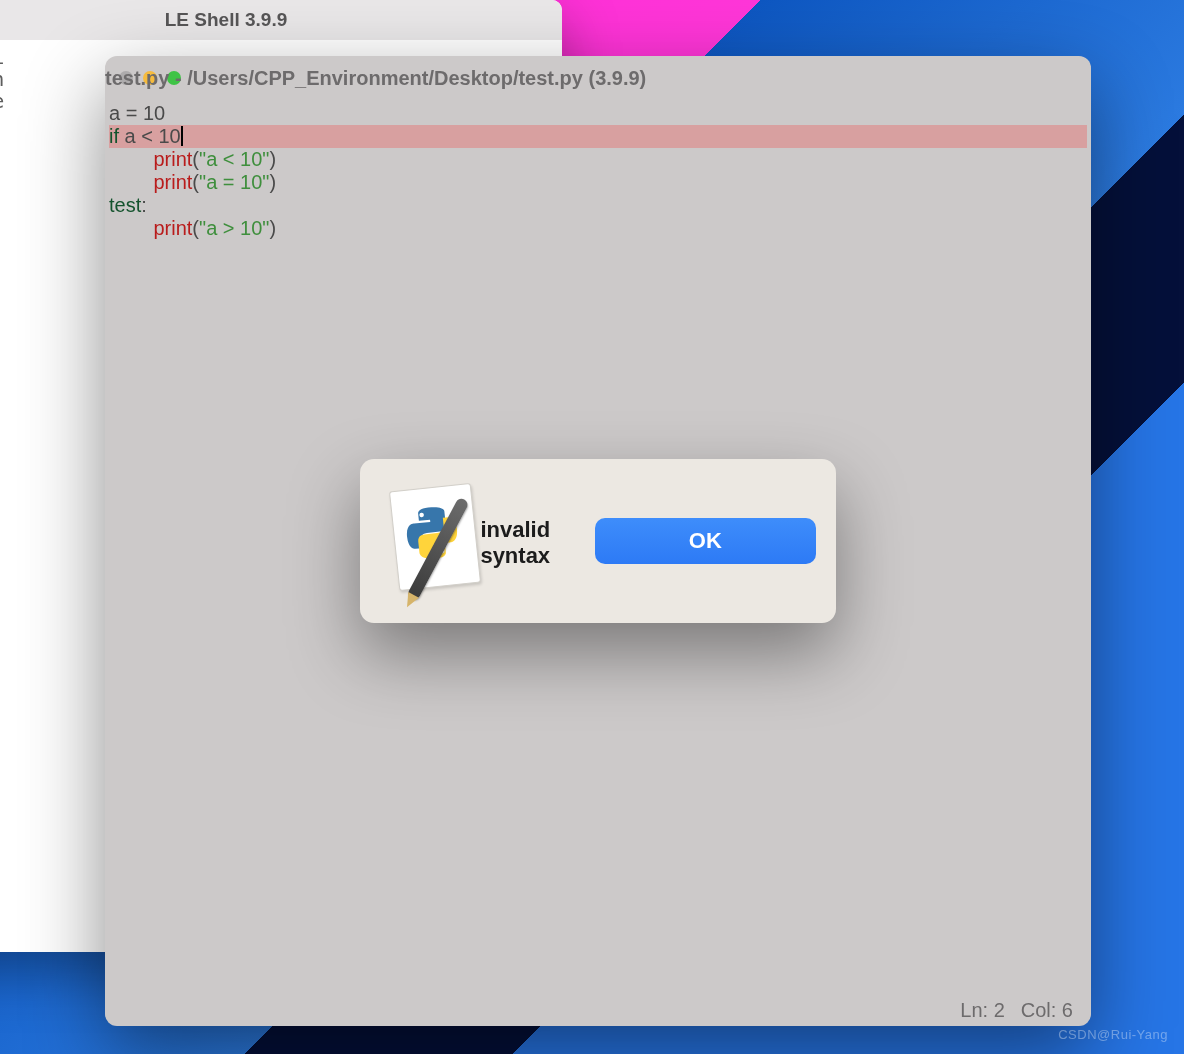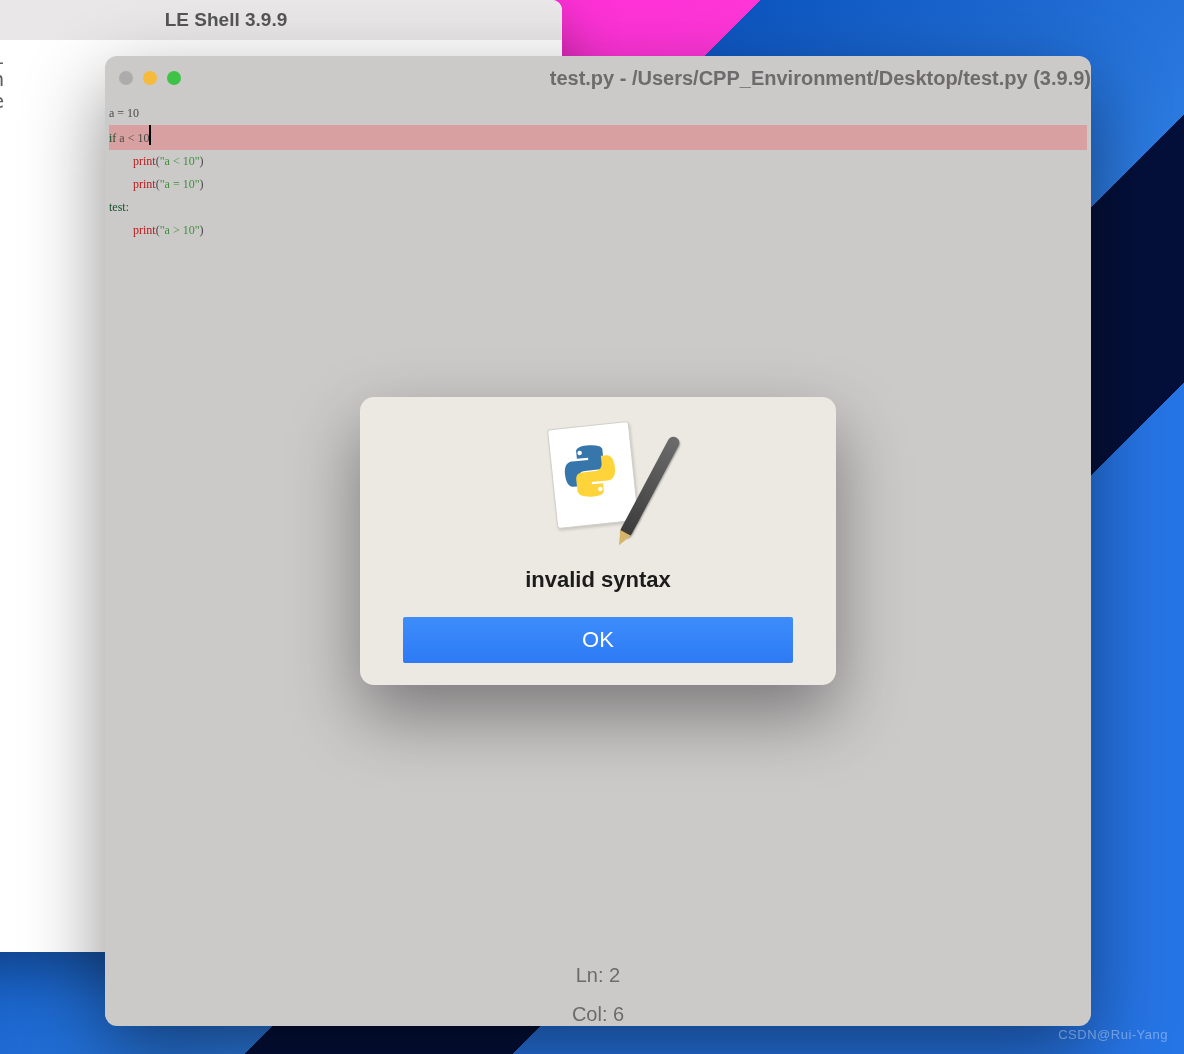--- a/index.html
+++ b/index.html
@@ -13,42 +13,42 @@
   .shell-body{padding:6px 6px;font-family:Menlo,Monaco,Consolas,monospace;font-size:20px;line-height:22px;color:#5e5e5e;white-space:pre;}
 
   
   .editor-window{position:absolute;left:105px;top:56px;width:986px;height:970px;background:#ccc9c9;border-radius:12px;box-shadow:0 30px 80px rgba(0,0,0,.45);}
   .editor-titlebar{position:relative;height:44px;display:flex;align-items:center;padding:0 14px;}
   .traffic{display:flex;gap:10px;align-items:center;}
   .dot{width:14px;height:14px;border-radius:50%;}
   .dot.red{background:#adabac;}
   .dot.yellow{background:#f6bb3d;}
   .dot.green{background:#3fc346;}
-  .editor-title{position:absolute;left:0;right:0;text-align:right;font-weight:700;color:#6d6b6c;font-size:20px;pointer-events:none;}
-  .code-area{position:relative;padding:2px 4px 0 4px;font-family:Liberation Serif, serif;font-size:12px;line-height:23px;height:880px;}
+  .editor-title{position:absolute;left:0;right:0;text-align:left;font-weight:700;color:#6d6b6c;font-size:20px;pointer-events:none;}
+  .code-area{position:relative;padding:2px 4px 0 4px;font-family:Liberation Sans, sans-serif;font-size:20px;line-height:23px;height:880px;}
   .code-line{white-space:pre;color:#4a4a4a;}
   .code-line.hl{background:#d8a0a0;}
   .kw{color:#14532d;}
   .builtin{color:#b91c1c;}
   .str{color:#3f8f3d;}
   .op{color:#4a4a4a;}
   .comment{color:#b04848;}
   .else-colon{color:#4a4a4a;}
   .caret{display:inline-block;width:2px;height:20px;background:#000;vertical-align:-3px;}
-  .statusbar{position:absolute;left:0;right:0;bottom:0;height:32px;display:flex;justify-content:flex-end;align-items:center;padding:0 18px;color:#6d6b6c;font-size:20px;gap:16px;flex-direction:column;}
+  .statusbar{position:absolute;left:0;right:0;bottom:0;height:32px;display:flex;justify-content:flex-end;align-items:center;padding:0 18px;color:#6d6b6c;font-size:20px;gap:16px;}
 
   
-  .dialog{position:absolute;left:50%;top:50%;transform:translate(-50%,-50%);width:436px;background:#ece8e2;border-radius:14px;box-shadow:0 30px 70px rgba(0,0,0,.40);padding:22px 20px 22px 20px;display:flex;flex-direction:column;align-items:center;gap:24px;}
+  .dialog{position:absolute;left:50%;top:50%;transform:translate(-50%,-50%);width:436px;background:#ece8e2;border-radius:14px;box-shadow:0 30px 70px rgba(0,0,0,.40);padding:22px 20px 22px 20px;display:flex;flex-direction:row;align-items:center;gap:34px;}
   .dialog .icon-wrap{width:120px;height:120px;position:relative;}
   .paper{position:absolute;left:14px;top:6px;width:80px;height:98px;background:#fff;border:1px solid #d2cfc9;border-radius:3px;transform:rotate(-6deg);box-shadow:1px 2px 3px rgba(0,0,0,.15);}
   .py-logo{position:absolute;left:24px;top:24px;width:56px;height:56px;transform:rotate(-6deg);}
   .pen{position:absolute;right:2px;top:12px;width:12px;height:112px;background:linear-gradient(#6c6c6c,#3a3a3a);border-radius:6px;transform:rotate(28deg);box-shadow:1px 1px 2px rgba(0,0,0,.35);}
   .pen::after{content:"";position:absolute;left:0;bottom:-10px;width:0;height:0;border-left:6px solid transparent;border-right:6px solid transparent;border-top:14px solid #d6b46a;}
   .dialog-msg{font-weight:700;font-size:22px;color:#1c1c1c;margin-top:4px;}
-  .dialog-btn{width:390px;height:46px;background:linear-gradient(#3e8dfb,#2d7af5);border:none;border-radius:2px;color:#fff;font-size:22px;font-weight:400;letter-spacing:.2px;}
+  .dialog-btn{width:390px;height:46px;background:linear-gradient(#3e8dfb,#2d7af5);border:none;border-radius:10px;color:#fff;font-size:22px;font-weight:700;letter-spacing:.2px;}
 </style>
 </head>
 <body>
 
 <div class="desktop">
 
   <div class="shell-window">
     <div class="shell-titlebar">
       <span class="shell-title">LE Shell 3.9.9</span>
     </div>

